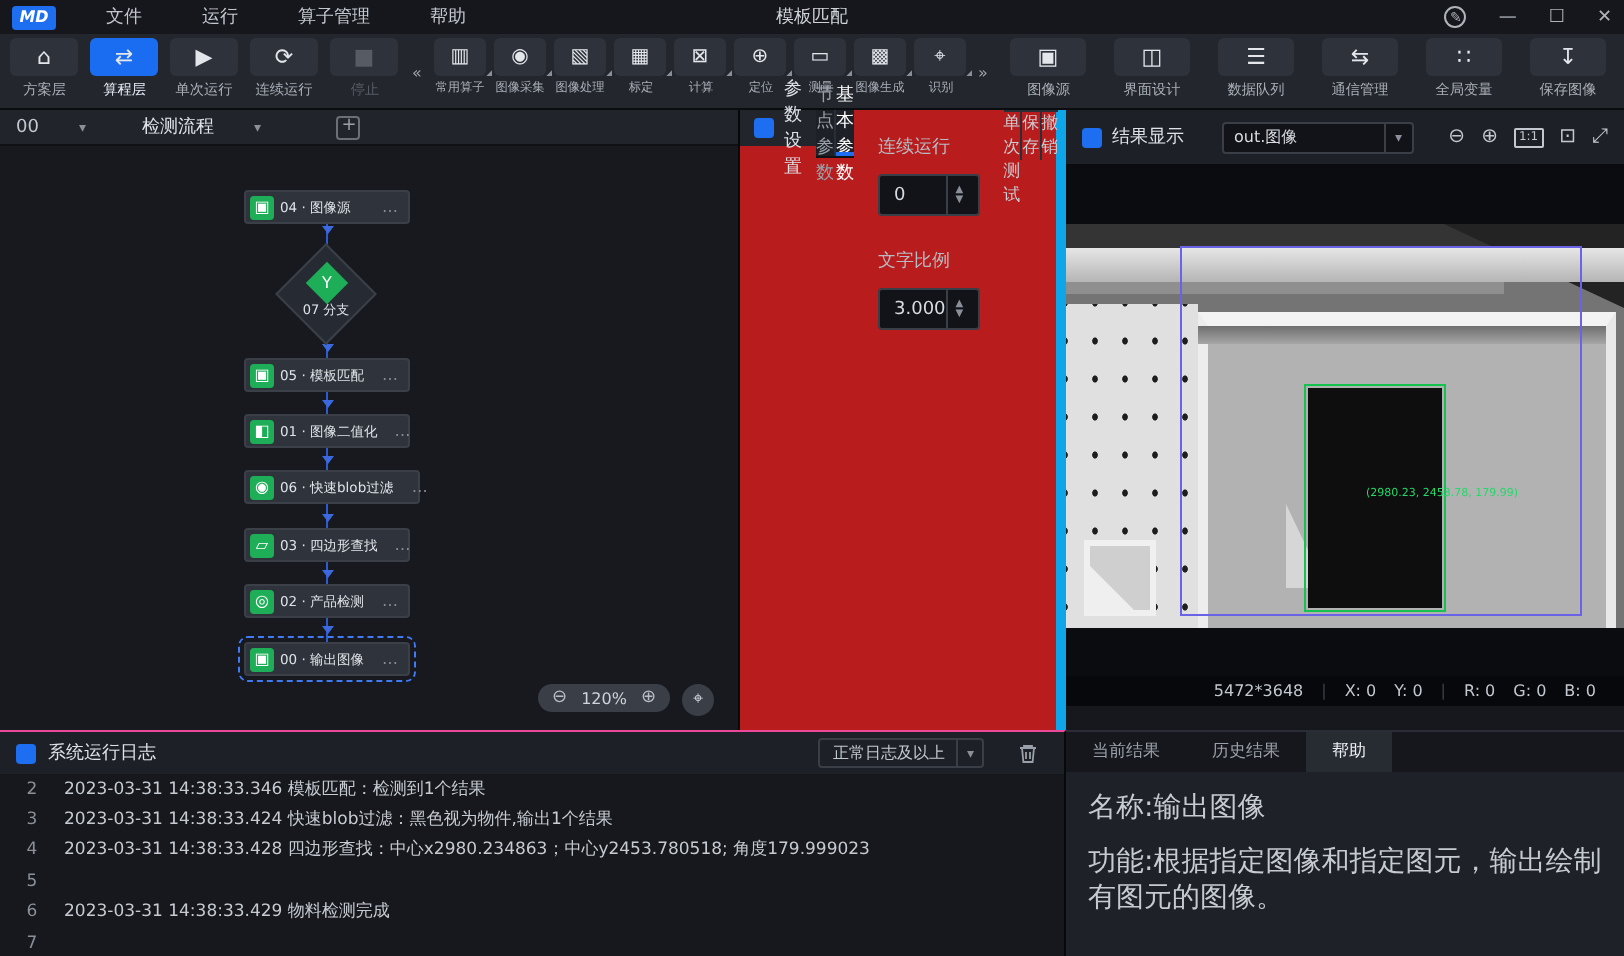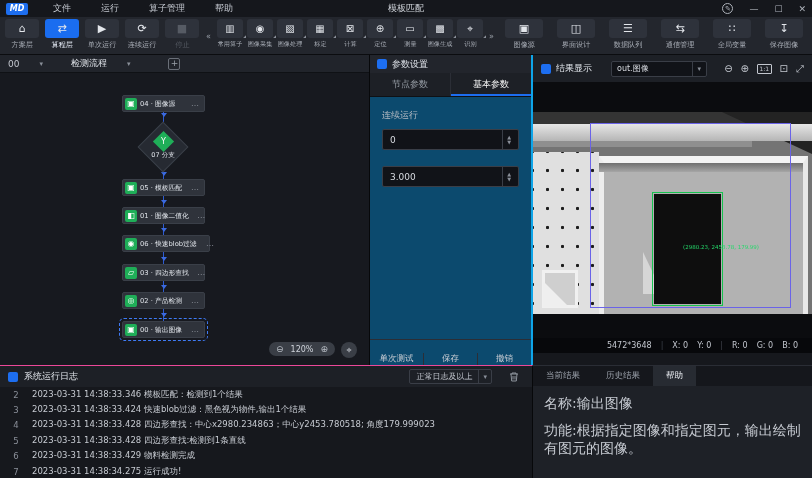--- a/index.html
+++ b/index.html
@@ -66,37 +66,37 @@
     align-items:center;justify-content:center;margin-bottom:2px}
   .fcd-ic span{transform:rotate(-45deg);color:#fff;font-size:8px}
   .fcd-lb{position:relative;font-size:6.5px;color:#dfe3e9}
   .fc-zoom{position:absolute;right:34px;bottom:9px;height:14px;background:#3a3e46;border-radius:7px;display:flex;
     align-items:center;gap:7px;padding:0 7px;color:#cfd3da;font-size:8px}
   .fc-zoom .zbtn{font-size:9px;color:#b9bec6;cursor:default}
   .fc-fit{position:absolute;right:12px;bottom:7px;width:16px;height:16px;border-radius:50%;background:#3a3e46;
     color:#cfd3da;display:flex;align-items:center;justify-content:center;font-size:9px}
 
   
-  .param-panel{width:163px;flex:none;display:flex;flex-direction:column;background:#0c4a6e;border-right:2px solid #0ea5e9}
+  .param-panel{width:163px;flex:none;display:flex;flex-direction:row;background:#b91c1c;border-right:5px solid #0ea5e9}
   .pp-header{height:18px;background:#22252c;display:flex;align-items:center;gap:5px;padding:0 7px}
   .blue-ic{width:10px;height:10px;background:#1d6ef0;border-radius:2px;flex:none;color:#fff;font-size:7px;
     line-height:10px;text-align:center}
   .pp-title{color:#dfe3e9}
   .pp-tabs{height:24px;display:flex;border-bottom:1px solid #0f1115;background:#1d2026}
   .pp-tab{flex:1;display:flex;align-items:center;justify-content:center;color:#9aa0a9;position:relative;cursor:default}
   .pp-tab + .pp-tab{border-left:1px solid #2b2e36}
   .pp-tab.active{color:#fff}
   .pp-tab.active::after{content:"";position:absolute;left:0;right:0;bottom:0;height:2px;background:#1d6ef0}
   .pp-body{flex:1;padding:12px 12px 0 12px}
   .pp-label{color:#b7bcc4;margin-bottom:7px}
   .pp-input{height:21px;background:#111318;border:1px solid #3a3e47;border-radius:2px;display:flex;
     align-items:center;padding:0 7px;color:#d8dbe1;margin-bottom:16px}
   .spin{margin-left:auto;display:flex;flex-direction:column;color:#8a8f99;font-size:5px;line-height:5px;
     border-left:1px solid #3a3e47;padding-left:4px;height:100%;justify-content:center}
-  .pp-footer{height:26px;border-top:1px solid #2b2e36;display:flex;align-items:flex-end}
+  .pp-footer{height:26px;border-top:1px solid #2b2e36;display:flex;align-items:flex-start}
   .pp-btn{flex:1;text-align:center;color:#c9cdd4;font-size:8.5px;cursor:default}
   .pp-btn + .pp-btn{border-left:1px solid #2b2e36}
 
   
   .result-panel{flex:1;display:flex;flex-direction:column;background:#14b8a6}
   .rp-header{height:27px;display:flex;align-items:center;gap:5px;padding:0 8px;background:#1d2026}
   .rp-title{color:#dfe3e9}
   .rp-dd{margin-left:14px;width:96px;height:16px;background:#111318;border:1px solid #3a3e47;border-radius:2px;
     display:flex;align-items:center;justify-content:space-between;padding:0 5px;color:#d8dbe1;font-size:8px}
   .rp-dd .ft-caret{border-left:1px solid #3a3e47;padding-left:4px;height:100%;display:flex;align-items:center}
@@ -384,20 +384,21 @@
       </div>
       <div class="pp-body">
         <div class="pp-label">连续运行</div>
         <div class="pp-input">
           <span>0</span>
           <span class="spin">
               <span>▲</span>
               <span>▼</span>
             </span>
         </div>
+        <div class="pp-label">文字比例</div>
         <div class="pp-input">
           <span>3.000</span>
           <span class="spin">
               <span>▲</span>
               <span>▼</span>
             </span>
         </div>
       </div>
       <div class="pp-footer">
         <div class="pp-btn">单次测试</div>
@@ -475,29 +476,27 @@
         <div class="log-row">
           <span class="log-num">3</span>
           <span class="log-text">2023-03-31 14:38:33.424 快速blob过滤：黑色视为物件,输出1个结果</span>
         </div>
         <div class="log-row">
           <span class="log-num">4</span>
           <span class="log-text">2023-03-31 14:38:33.428 四边形查找：中心x2980.234863；中心y2453.780518; 角度179.999023</span>
         </div>
         <div class="log-row">
           <span class="log-num">5</span>
-          <span class="log-text">2023-03-31 14:38:33.428 四边形查找:检测到1条直线</span>
         </div>
         <div class="log-row">
           <span class="log-num">6</span>
           <span class="log-text">2023-03-31 14:38:33.429 物料检测完成</span>
         </div>
         <div class="log-row">
           <span class="log-num">7</span>
-          <span class="log-text">2023-03-31 14:38:34.275 运行成功!</span>
         </div>
       </div>
     </div>
 
     <div class="help-panel">
       <div class="hp-tabs">
         <div class="hp-tab">当前结果</div>
         <div class="hp-tab">历史结果</div>
         <div class="hp-tab active">帮助</div>
       </div>

